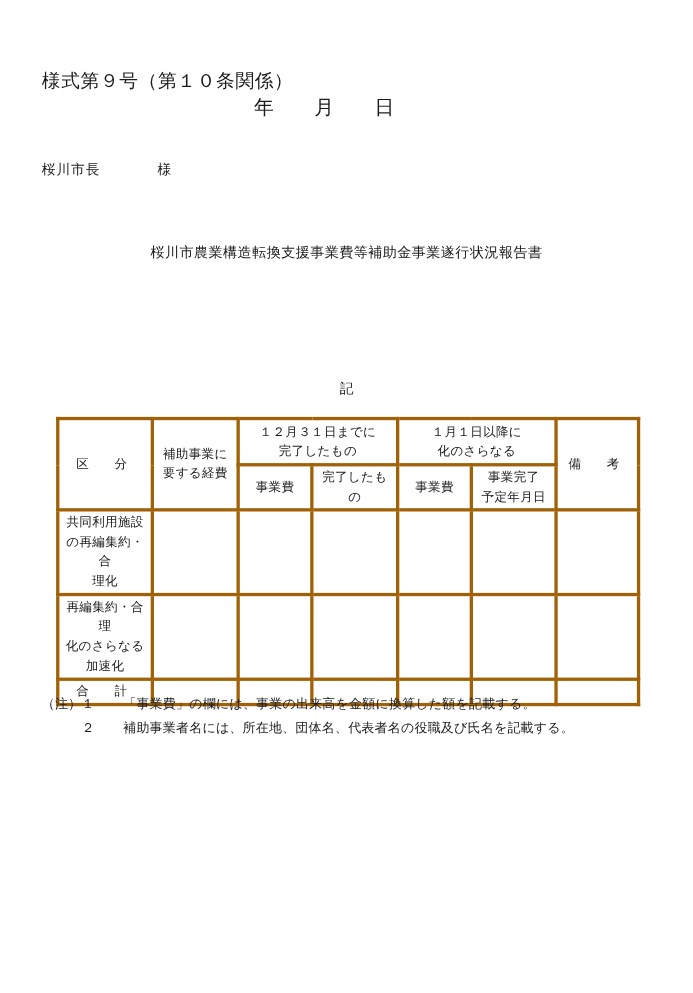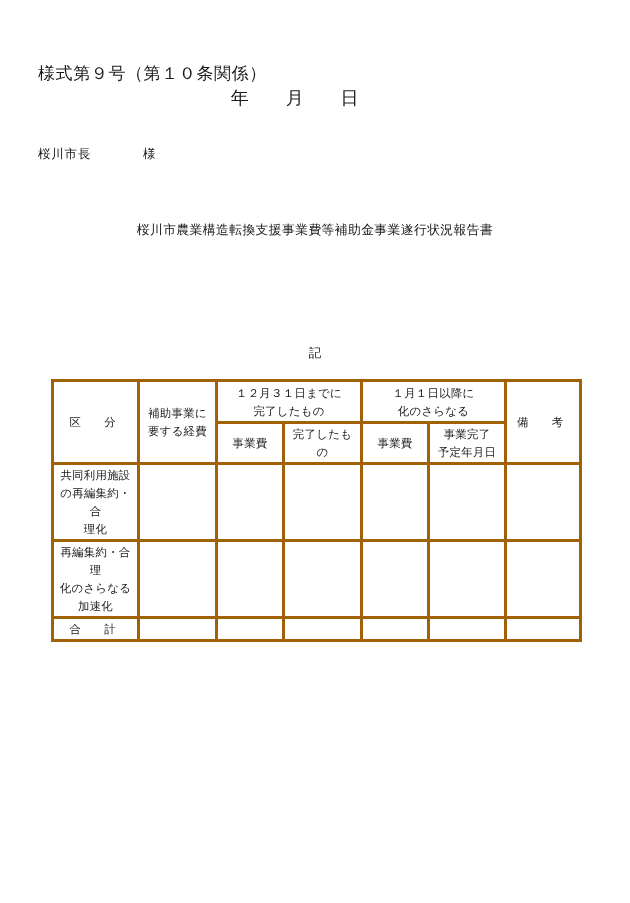--- a/index.html
+++ b/index.html
@@ -254,14 +254,22 @@
           <td></td>
           <td></td>
           <td></td>
           <td></td>
           <td></td>
         </tr>
       </tbody>
     </table>
   </div>
 
+  <div class="notes">
+    <span class="note-row">
+      <span class="note-label">（注）</span><span class="note-num">１</span><span>「事業費」の欄には、事業の出来高を金額に換算した額を記載する。</span>
+    </span>
+    <span class="note-row">
+      <span class="note-num indent2">２</span><span>補助事業者名には、所在地、団体名、代表者名の役職及び氏名を記載する。</span>
+    </span>
+  </div>
 
 </div>
 
 </body></html>

